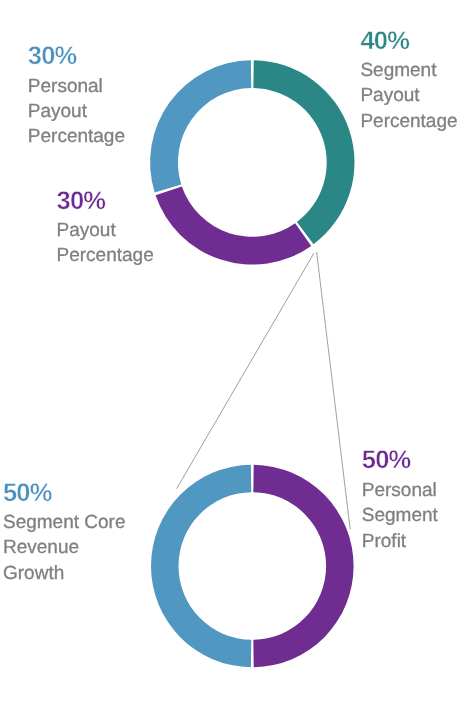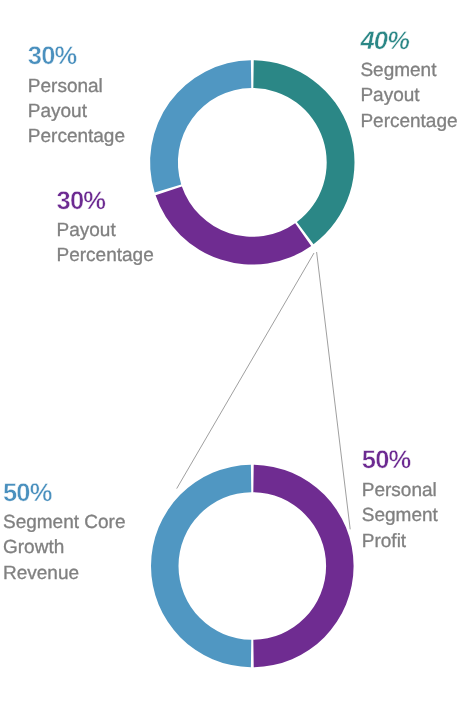--- a/index.html
+++ b/index.html
@@ -86,42 +86,42 @@
   <div class="label-block align-right" id="lb-personal">
     <div class="pct" style="color: rgb(74, 144, 190);">30%</div>
     <div class="desc">
       <div>Personal</div>
       <div>Payout</div>
       <div>Percentage</div>
     </div>
   </div>
 
   <div class="label-block align-left" id="lb-segment">
-    <div class="pct" style="color: rgb(43, 135, 134); font-style: italic;">40%</div>
+    <div class="pct" style="color: rgb(43, 135, 134);">40%</div>
     <div class="desc">
       <div>Segment</div>
       <div>Payout</div>
       <div>Percentage</div>
     </div>
   </div>
 
   <div class="label-block align-right" id="lb-company">
     <div class="pct" style="color: rgb(108, 42, 145);">30%</div>
     <div class="desc">
       <div>Payout</div>
       <div>Percentage</div>
     </div>
   </div>
 
   <div class="label-block align-right" id="lb-core">
     <div class="pct" style="color: rgb(74, 144, 190);">50%</div>
     <div class="desc">
       <div>Segment Core</div>
+      <div>Revenue</div>
       <div>Growth</div>
-      <div>Revenue</div>
     </div>
   </div>
 
   <div class="label-block align-left" id="lb-adjusted">
     <div class="pct" style="color: rgb(108, 42, 145);">50%</div>
     <div class="desc">
       <div>Personal</div>
       <div>Segment</div>
       <div>Profit</div>
     </div>

